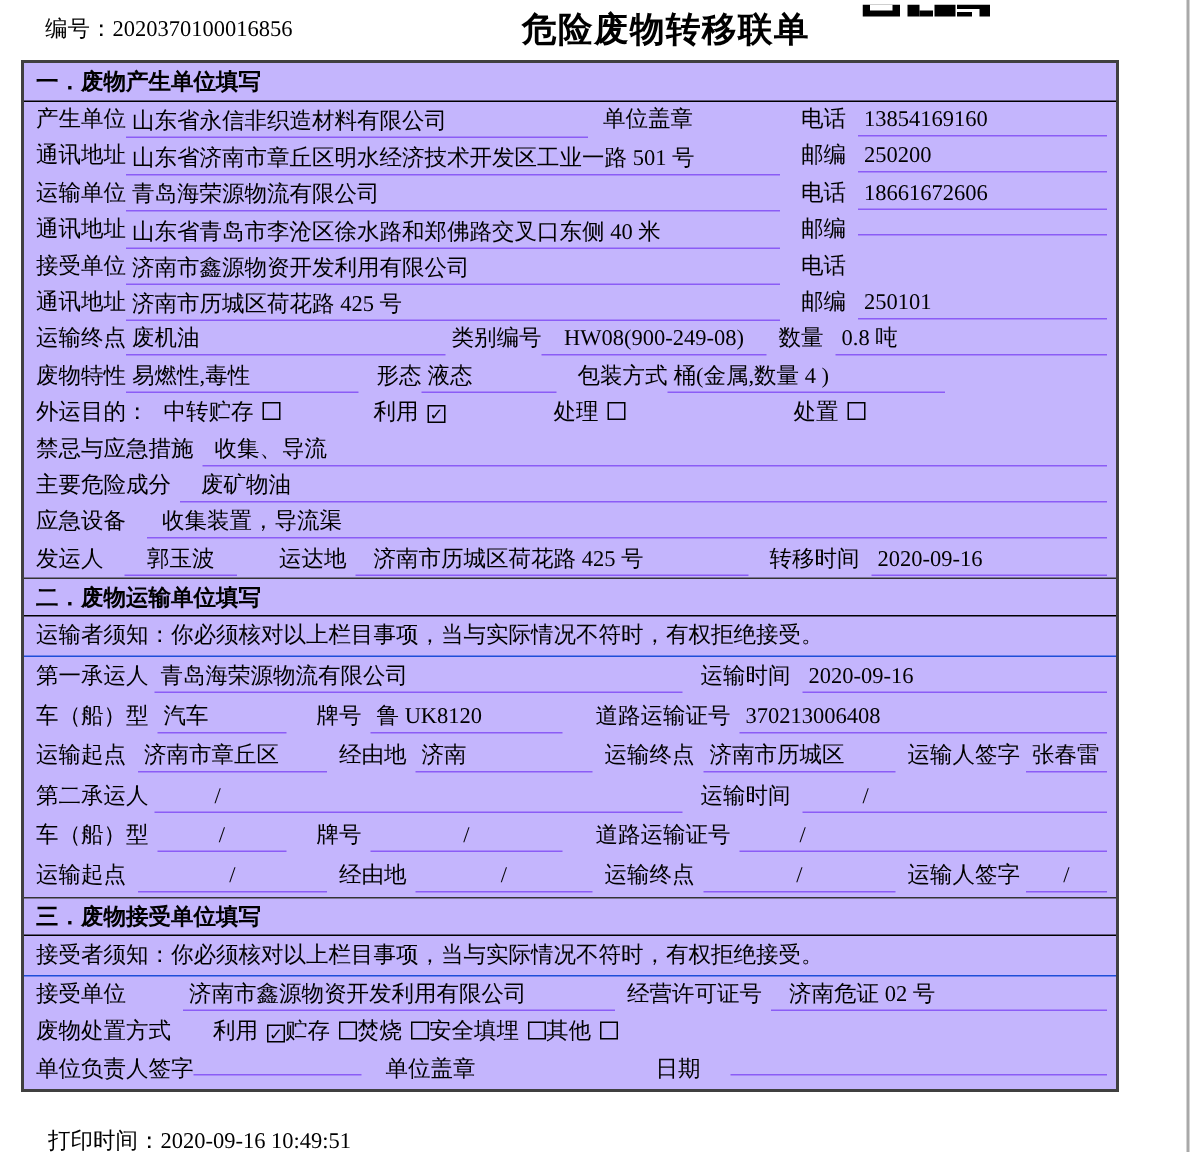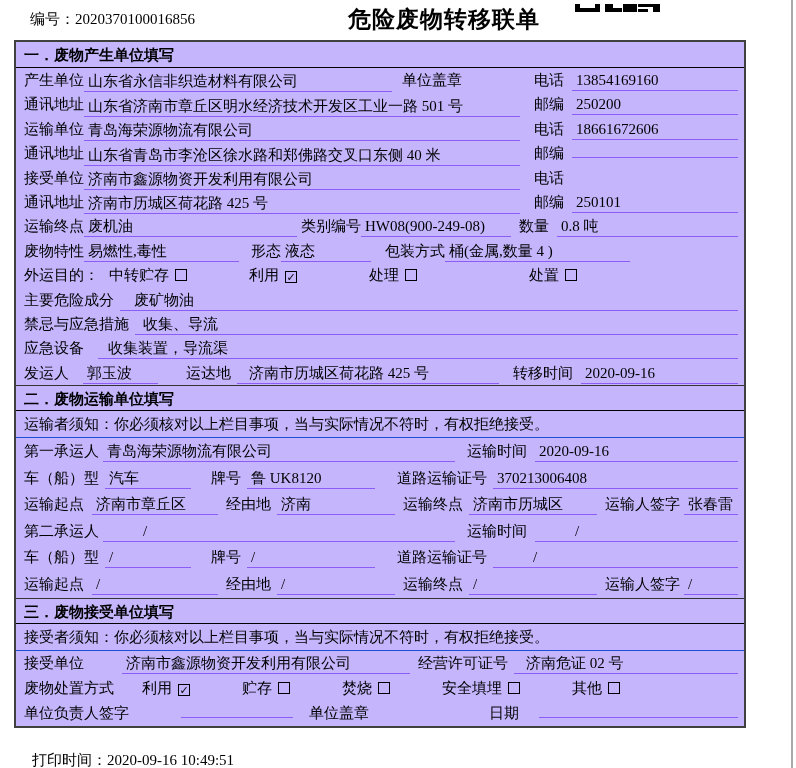--- a/index.html
+++ b/index.html
@@ -24,27 +24,27 @@
   .notice { height:27px; line-height:27px; padding-left:8px; border-bottom:1px solid #1d4ed8; white-space:nowrap; }
 
   .row { display:flex; align-items:baseline; padding-left:8px; white-space:nowrap; }
   .s1 .row { height:24.4px; line-height:24.4px; }
   .s2 .row { height:26.6px; line-height:26.6px; }
   .s3 .row { height:25px;   line-height:25px; }
 
   .lbl { flex:0 0 auto; }
   .u { display:inline-block; border-bottom:1px solid #8b5cf6; line-height:19px; padding:0 4px; overflow:hidden; }
   .fill { flex:1 1 auto; margin-right:6px; }
-  .c { }
+  .c { text-align:center; }
   .sl { text-align:left; padding-left:40px; }
 
   .ml4{margin-left:4px}.ml6{margin-left:6px}.ml8{margin-left:8px}.ml10{margin-left:10px}
   .ml12{margin-left:12px}.ml14{margin-left:14px}.ml16{margin-left:16px}.ml20{margin-left:20px}
   .ml22{margin-left:22px}.ml26{margin-left:26px}.ml28{margin-left:28px}.ml38{margin-left:38px}
-  .ml52{margin-left:52px}.ml55{margin-left:55px}.ml62{margin-left:62px}.ml72{margin-left:72px}
+  .ml52{}.ml55{margin-left:55px}.ml62{margin-left:62px}.ml72{margin-left:72px}
   .ml112{margin-left:112px}.ml120{margin-left:120px}
   .w75{width:75px}.w86{width:86px}.w90{width:90px}.w112{width:112px}.w118{width:118px}
   .w122{width:122px}.w126{width:126px}.w128{width:128px}.w150{width:150px}.w155{width:155px}
   .w185{width:185px}.w188{width:188px}.w213{width:213px}.w262{width:262px}.w288{width:288px}
   .w308{width:308px}.w352{width:352px}.w436{width:436px}
   .lpart { flex:0 0 auto; width:510px; display:inline-flex; align-items:flex-end; }
 
   .cbx { display:inline-block; width:12px; height:12px; border:1px solid #000; margin-left:6px;
          font-family:"DejaVu Sans",sans-serif; font-size:11px; line-height:11px; text-align:center;
          vertical-align:-1px; }
@@ -153,27 +153,27 @@
 
     <div class="row">
       <span class="lbl">外运目的：</span>
       <span class="ml10"><span>中转贮存</span><span class="cbx"></span></span>
       <span class="ml62"><span>利用</span><span class="cbx">✓</span></span>
       <span class="ml72"><span>处理</span><span class="cbx"></span></span>
       <span class="ml112"><span>处置</span><span class="cbx"></span></span>
     </div>
 
     <div class="row">
+      <span class="lbl">禁忌与应急措施</span>
+      <span class="u fill ml6" style="padding-left:8px">收集、导流</span>
+    </div>
+
+    <div class="row">
       <span class="lbl">主要危险成分</span>
       <span class="u fill ml6" style="padding-left:14px">废矿物油</span>
-    </div>
-
-    <div class="row">
-      <span class="lbl">禁忌与应急措施</span>
-      <span class="u fill ml6" style="padding-left:8px">收集、导流</span>
     </div>
 
     <div class="row">
       <span class="lbl">应急设备</span>
       <span class="u fill ml14" style="padding-left:10px">收集装置，导流渠</span>
     </div>
 
     <div class="row">
       <span class="lbl">发运人</span>
       <span class="u w75 c ml14">郭玉波</span>

